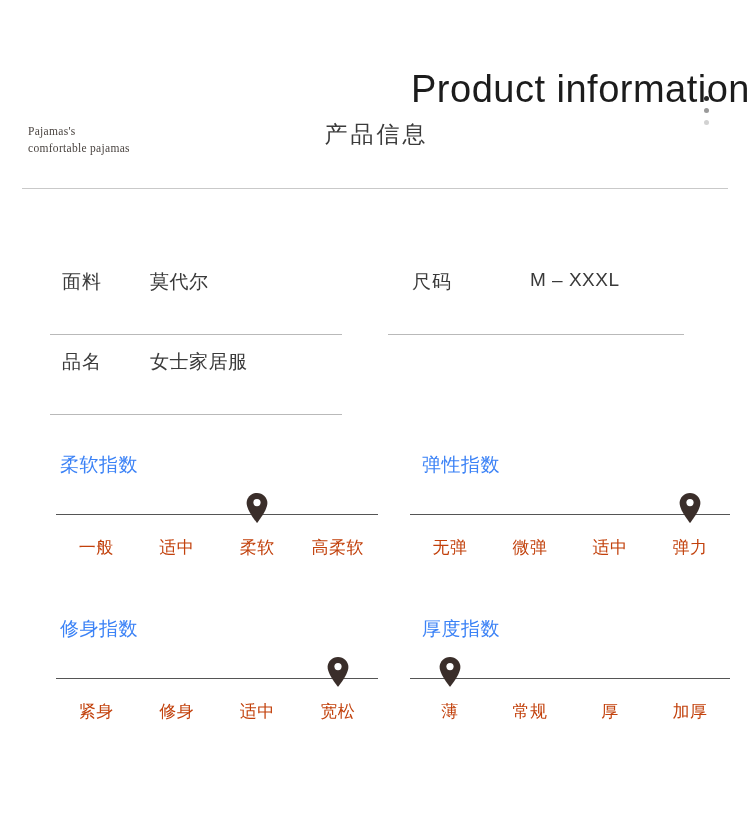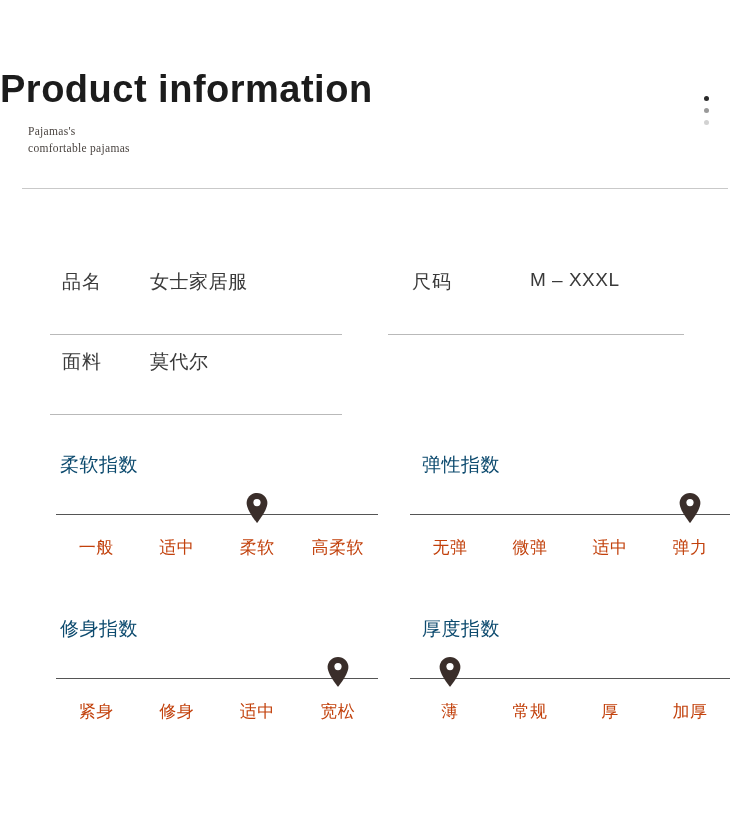--- a/index.html
+++ b/index.html
@@ -37,23 +37,23 @@
   }
   .brand-line {
     display: block;
     white-space: nowrap;
   }
   .title-main {
     position: absolute;
     left: 0;
     top: 66px;
     width: 750px;
-    text-align: left;
+    text-align: right;
     font-size: 38px;
-    font-weight: 700;
+    font-weight: 400;
     letter-spacing: 0.5px;
     color: #1c1c1c;
     line-height: 46px;
   }
   .title-sub {
     position: absolute;
     left: 0;
     top: 119px;
     width: 750px;
     text-align: center;
@@ -150,21 +150,21 @@
   .index-block.c2 { left: 410px; width: 320px; }
   .index-block.r1 { top: 0px; }
   .index-block.r2 { top: 164px; }
 
   .index-title {
     position: absolute;
     left: 4px;
     top: 12px;
     font-size: 19px;
     letter-spacing: 0.5px;
-    color: #0c4a6e;
+    color: #3b82f6;
     white-space: nowrap;
   }
   .index-block.c2 .index-title { left: 12px; }
 
   .slider {
     position: absolute;
     left: 0;
     top: 74px;
     width: 100%;
     height: 1px;
@@ -199,41 +199,42 @@
 <body>
 
 <div class="header">
 
   <div class="brand-block">
     <span class="brand-line">Pajamas's</span>
     <span class="brand-line">comfortable pajamas</span>
   </div>
 
   <div class="title-main">Product information</div>
+  <div class="title-sub">产品信息</div>
 
   <div class="dots">
     <div class="dot d1" style="background: rgb(42, 42, 42);"></div>
     <div class="dot d2" style="background: rgb(154, 154, 154);"></div>
     <div class="dot d3" style="background: rgb(210, 210, 210);"></div>
   </div>
 
   <div class="header-rule"></div>
 </div>
 
 <div class="spec-table">
 
   <div class="spec-col left">
     <div class="spec-row">
+      <span class="spec-label">面料</span>
+      <span class="spec-value">莫代尔</span>
+      <div class="spec-rule"></div>
+    </div>
+    <div class="spec-row">
       <span class="spec-label">品名</span>
       <span class="spec-value">女士家居服</span>
-      <div class="spec-rule"></div>
-    </div>
-    <div class="spec-row">
-      <span class="spec-label">面料</span>
-      <span class="spec-value">莫代尔</span>
       <div class="spec-rule"></div>
     </div>
   </div>
 
   <div class="spec-col right">
     <div class="spec-row">
       <span class="spec-label">尺码</span>
       <span class="spec-value">M – XXXL</span>
       <div class="spec-rule"></div>
     </div>

